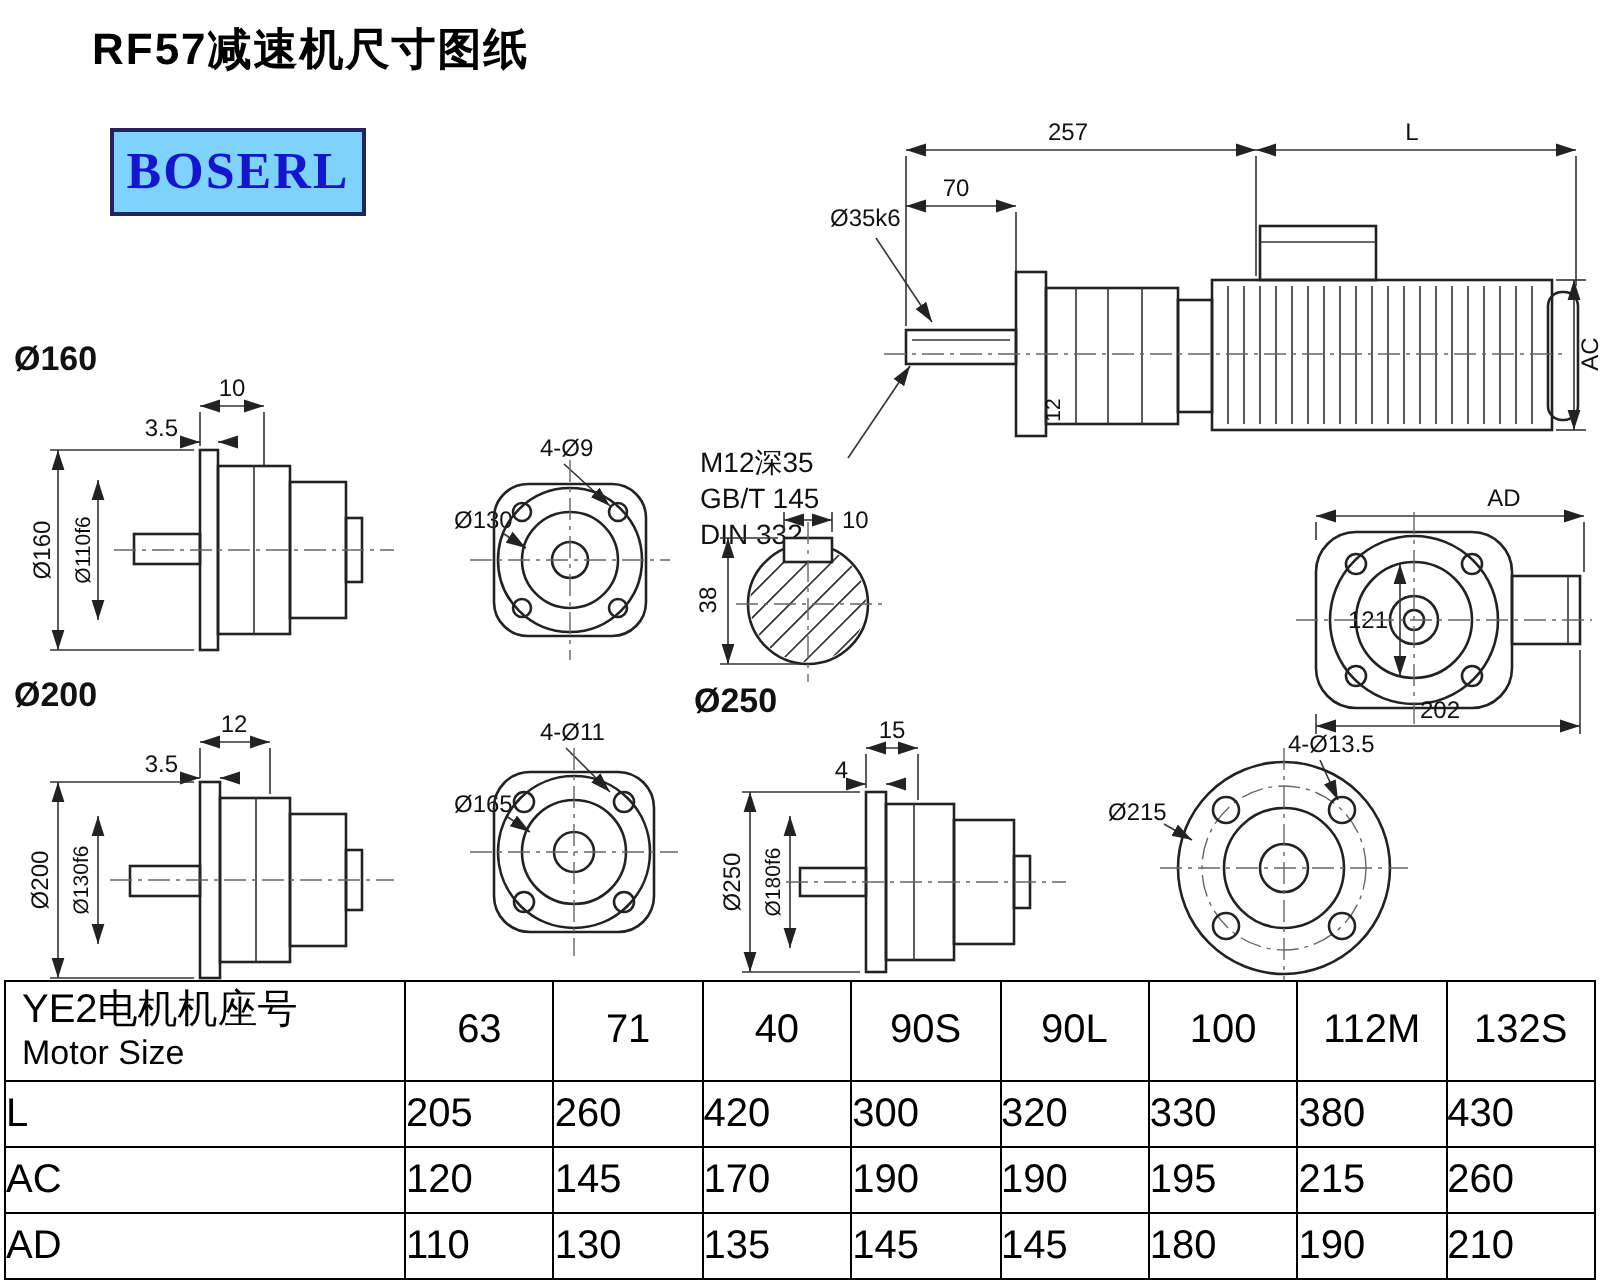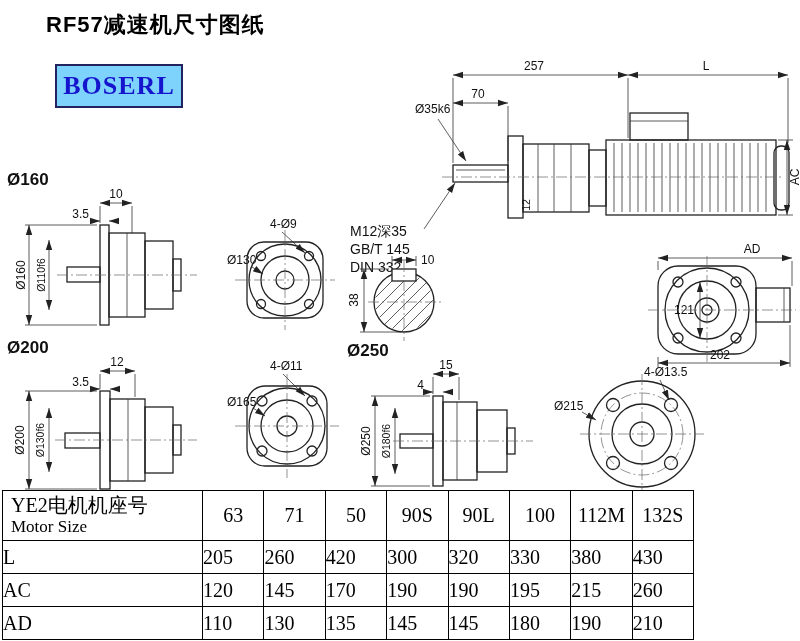--- a/index.html
+++ b/index.html
@@ -9,21 +9,21 @@
   .logo span{font-family:"Liberation Serif",serif;font-weight:bold;font-size:26px;color:#1515cd;letter-spacing:1px}
   svg.draw{position:absolute;overflow:visible}
   svg text{font-family:"Liberation Sans",sans-serif;fill:#111}
   .ln{stroke:#222;stroke-width:1.3;fill:none}
   .thin{stroke:#333;stroke-width:0.8;fill:none}
   .cl{stroke:#666;stroke-width:0.7;fill:none;stroke-dasharray:11 3 2 3}
   .dim{font-size:12px}
   .dim2{font-size:10.5px}
   .note{font-size:14px}
   .lbl{font-size:17px;font-weight:bold}
-  table.spec{position:absolute;left:2px;top:490px;width:692px;border-collapse:collapse;table-layout:fixed;font-family:Liberation Serif, serif;background:#fff}
+  table.spec{position:absolute;left:2px;top:490px;width:796px;border-collapse:collapse;table-layout:fixed;font-family:Liberation Sans, sans-serif;background:#fff}
   table.spec td,table.spec th{border:1.4px solid #000;vertical-align:middle;font-size:20px;font-weight:normal;color:#000;padding:0}
   table.spec tr.head th{height:49px;line-height:1.15}
   table.spec tr.head th:first-child{text-align:left;padding-left:8px}
   table.spec tr.row td{height:32px}
   table.spec .h2{font-size:17px}
 </style>
 </head>
 <body>
 
 <div class="title">RF57减速机尺寸图纸</div>
@@ -315,21 +315,21 @@
       <col>
     </colgroup>
   <tbody>
       <tr class="head">
     <th>
       <div>YE2电机机座号</div>
       <div class="h2">Motor Size</div>
     </th>
     <th>63</th>
     <th>71</th>
-    <th>50</th>
+    <th>40</th>
     <th>90S</th>
     <th>90L</th>
     <th>100</th>
     <th>112M</th>
     <th>132S</th>
   </tr>
   <tr class="row">
     <td>L</td>
     <td>205</td>
     <td>260</td>

